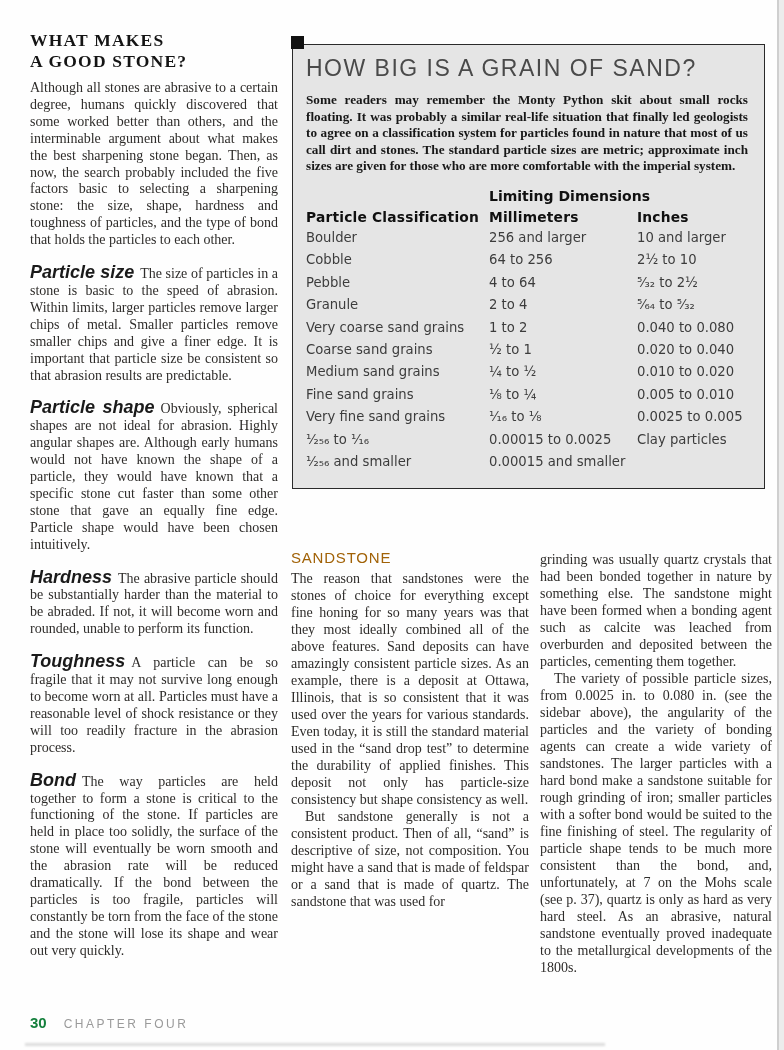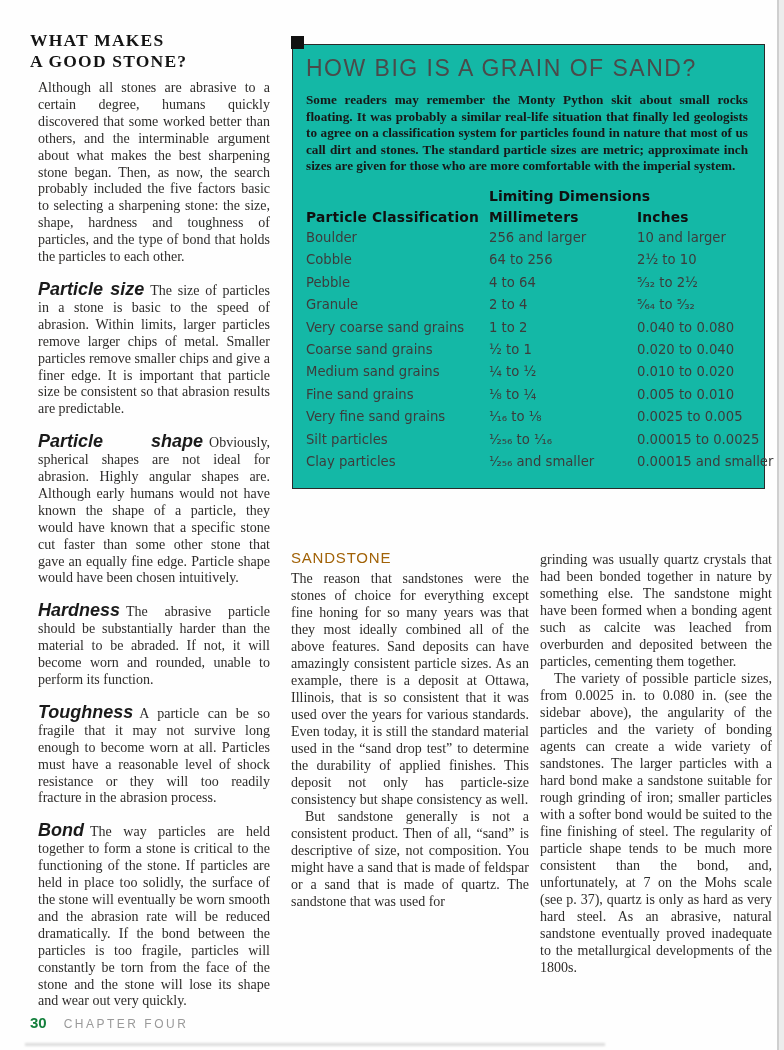--- a/index.html
+++ b/index.html
@@ -10,33 +10,33 @@
   }
 
   
   .left-col { position:absolute; left:30px; top:30px; width:248px; }
   .left-head {
     margin:0 0 8px 0;
     font-family:Liberation Serif, serif;
     font-weight:800; font-size:17.5px; line-height:21px;
     letter-spacing:1.2px; color:#141414;
   }
-  .body-text { font-size:14px; line-height:16.9px; text-align:justify; margin:8px; }
+  .body-text { font-size:14px; line-height:16.9px; text-align:justify; margin:0; }
   .entry { margin-top:15px; }
   .term {
     font-family:"Liberation Sans", sans-serif;
     font-style:italic; font-weight:700; font-size:18px;
     color:#1a1a1a; padding-right:6px;
   }
 
   
   .sidebar-box {
     position:absolute; left:292px; top:44px; width:473px; height:445px;
     border:1.5px solid #2a2a2a; box-sizing:border-box;
-    background:#14b8a6; padding:8px 14px 0 13px;
+    background:#e5e5e5; padding:8px 14px 0 13px;
   }
   .corner-square { position:absolute; left:-2px; top:-9px; width:13px; height:13px; background:#111; }
   .sidebar-title {
     margin:2px 0 0 0;
     font-family:"Liberation Sans", sans-serif;
     font-weight:400; font-size:23px; letter-spacing:1.5px;
     color:#4a4a4a;
   }
   .sidebar-intro {
     margin:10px 2px 0 0;
@@ -159,21 +159,20 @@
       <div class="tbl-cell">0.010 to 0.020</div>
 
       <div class="tbl-cell">Fine sand grains</div>
       <div class="tbl-cell">⅛ to ¼</div>
       <div class="tbl-cell">0.005 to 0.010</div>
 
       <div class="tbl-cell">Very fine sand grains</div>
       <div class="tbl-cell">¹⁄₁₆ to ⅛</div>
       <div class="tbl-cell">0.0025 to 0.005</div>
 
-      <div class="tbl-cell">Silt particles</div>
       <div class="tbl-cell">¹⁄₂₅₆ to ¹⁄₁₆</div>
       <div class="tbl-cell">0.00015 to 0.0025</div>
 
       <div class="tbl-cell">Clay particles</div>
       <div class="tbl-cell">¹⁄₂₅₆ and smaller</div>
       <div class="tbl-cell">0.00015 and smaller</div>
     </div>
   </section>
 
   <section class="mid-col">

